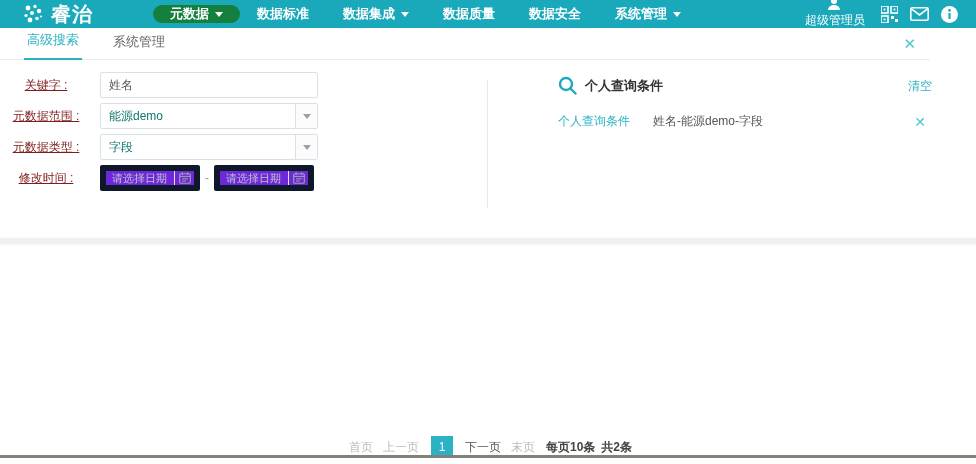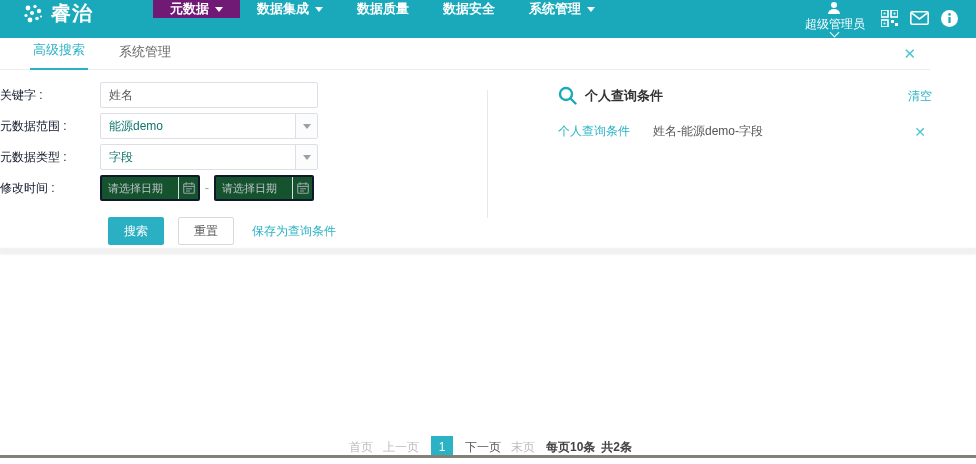--- a/index.html
+++ b/index.html
@@ -2,52 +2,52 @@
 <html><head>
 <meta charset="utf-8">
 <style>
   * { margin:0; padding:0; box-sizing:border-box; }
   html,body { width:976px; height:464px; }
   body {
     font-family:"Liberation Sans","DejaVu Sans",sans-serif;
     font-size:12px; color:#555; background:#fff; position:relative; overflow:hidden;
   }
   
-  .navbar { height:38px; background:#1aa9bb; display:flex; align-items:flex-start; color:#fff; }
+  .navbar { height:28px; background:#1aa9bb; display:flex; align-items:center; color:#fff; }
   .logo { display:flex; align-items:center; padding:0 20px 0 22px; cursor:pointer; }
   .logo svg { margin-right:7px; }
   .logo-text { font-size:20px; font-weight:bold; letter-spacing:1px; }
   .nav-menu { display:flex; margin-left:40px; }
   .nav-item { display:flex; align-items:center; padding:0 17px; font-size:13px; font-weight:bold; cursor:pointer; }
-  .nav-item.active { background:#701a75; }
+  .nav-item.active { background:#15803d;border-radius:19px; }
   .caret-down { width:0; height:0; border-left:4px solid transparent; border-right:4px solid transparent; border-top:5px solid #fff; margin-left:6px; }
   .nav-right { margin-left:auto; display:flex; align-items:center; padding-right:18px; }
   .nav-right > * { margin-left:12px;flex-direction:column; }
   .user-wrap { display:flex; align-items:center; cursor:pointer; }
   .user-name { font-size:12px; margin:0 4px 0 6px; }
   .chev { width:7px; height:7px; border-right:1.5px solid #fff; border-bottom:1.5px solid #fff; transform:rotate(45deg); margin-top:-4px; }
   .nav-icon { cursor:pointer; display:flex; align-items:center; }
   
-  .tabbar { position:relative; height:32px; padding-left:30px; display:flex; align-items:flex-end; }
+  .tabbar { position:relative; height:32px; padding-left:24px; display:flex; align-items:flex-end; }
   .tabbar-line { position:absolute; left:0; bottom:0; width:930px; border-bottom:1px solid #ececec; }
   .tab { position:relative; font-size:13px; color:#666; padding:0 3px 9px; margin-right:28px; cursor:pointer; z-index:1; }
   .tab.active { color:#2bb3c5; border-bottom:2px solid #2bb3c5; }
   .panel-close { position:absolute; right:60px; top:8px; color:#4cc4d4; font-size:15px; cursor:pointer; z-index:2; line-height:1; }
   
   .upper { display:flex; height:178px; }
   .form-col { width:487px; padding-top:12px; }
   .v-divider { width:1px; background:#e8e8e8; margin-top:20px; height:128px; }
   .form-row { display:flex; align-items:center; margin-bottom:5px; }
-  .form-label { width:100px; text-align:left; color:#0f172a; font-size:12px; padding-right:8px; white-space:nowrap; }
+  .form-label { width:100px; text-align:center; color:#7f1d1d; font-size:12px; padding-right:8px; white-space:nowrap;text-decoration:underline; }
   .text-input { width:218px; height:26px; border:1px solid #dcdfe6; border-radius:2px; padding:0 8px; font-size:12px; color:#555; font-family:inherit; outline:none; background:#fff; }
   .select-box { width:218px; height:26px; border:1px solid #dcdfe6; border-radius:2px; display:flex; align-items:center; background:#fff; cursor:pointer; }
   .select-value { flex:1; padding:0 8px; color:#0f766e; }
   .select-arrow-box { width:22px; height:100%; border-left:1px solid #dcdfe6; display:flex; align-items:center; justify-content:center; background:#fcfcfd; }
   .tri-down { width:0; height:0; border-left:4px solid transparent; border-right:4px solid transparent; border-top:5px solid #9aa0a8; }
-  .date-box { width:100px; height:26px; border:2px solid #0f172a; border-radius:2px; display:flex; align-items:center; background:#14532d; cursor:pointer; }
+  .date-box { width:100px; height:26px; border:6px solid #0f172a; border-radius:2px; display:flex; align-items:center; background:#6d28d9; cursor:pointer; }
   .date-ph { flex:1; padding:0 6px; color:#c0c4cc; font-size:11px; white-space:nowrap; overflow:hidden; }
   .date-icon-box { width:20px; height:100%; border-left:1px solid #dcdfe6; display:flex; align-items:center; justify-content:center; }
   .range-sep { margin:0 5px; color:#999; }
   .btn-row { display:flex; align-items:center; margin-top:16px; margin-left:108px; }
   .btn { height:28px; min-width:56px; padding:0 14px; font-size:12px; border-radius:2px; cursor:pointer; font-family:inherit; }
   .btn-primary { background:#2bafc2; color:#fff; border:1px solid #2bafc2; }
   .btn-plain { background:#fff; color:#555; border:1px solid #d9d9d9; margin-left:14px; }
   .save-link { margin-left:18px; color:#2bb3c5; cursor:pointer; }
   
   .personal-col { flex:1; padding:16px 44px 0 70px; position:relative; }
@@ -85,20 +85,23 @@
       <circle cx="19" cy="13.5" r="1.1" fill="#fff"></circle>
     </svg>
     <span class="logo-text">睿治</span>
   </div>
   <div class="nav-menu">
     <div class="nav-item active">
       <span>元数据</span>
       <span class="caret-down"></span>
     </div>
     <div class="nav-item">
+      <span>数据标准</span>
+    </div>
+    <div class="nav-item">
       <span>数据集成</span>
       <span class="caret-down"></span>
     </div>
     <div class="nav-item">
       <span>数据质量</span>
     </div>
     <div class="nav-item">
       <span>数据安全</span>
     </div>
     <div class="nav-item">
@@ -198,25 +201,20 @@
             <rect x="0.7" y="1.7" width="10.6" height="9.6" rx="1" fill="none" stroke="#9aa0a8" stroke-width="1.1"></rect>
             <line x1="3.2" y1="0.3" x2="3.2" y2="3" stroke="#9aa0a8" stroke-width="1.1"></line>
             <line x1="8.8" y1="0.3" x2="8.8" y2="3" stroke="#9aa0a8" stroke-width="1.1"></line>
             <line x1="0.7" y1="4.4" x2="11.3" y2="4.4" stroke="#9aa0a8" stroke-width="1.1"></line>
             <line x1="3" y1="6.8" x2="9" y2="6.8" stroke="#9aa0a8" stroke-width="1"></line>
             <line x1="3" y1="9" x2="7" y2="9" stroke="#9aa0a8" stroke-width="1"></line>
           </svg>
         </span>
       </div>
     </div>
-    <div class="btn-row">
-      <button class="btn btn-primary">搜索</button>
-      <button class="btn btn-plain">重置</button>
-      <span class="save-link">保存为查询条件</span>
-    </div>
   </div>
 
   <div class="v-divider"></div>
 
   <div class="personal-col">
     <div class="personal-header">
       <svg width="19" height="19" viewBox="0 0 19 19">
         <circle cx="8" cy="8" r="6" fill="none" stroke="#1aa9bb" stroke-width="2.4"></circle>
         <line x1="12.5" y1="12.5" x2="17.5" y2="17.5" stroke="#1aa9bb" stroke-width="2.4" stroke-linecap="round"></line>
       </svg>

